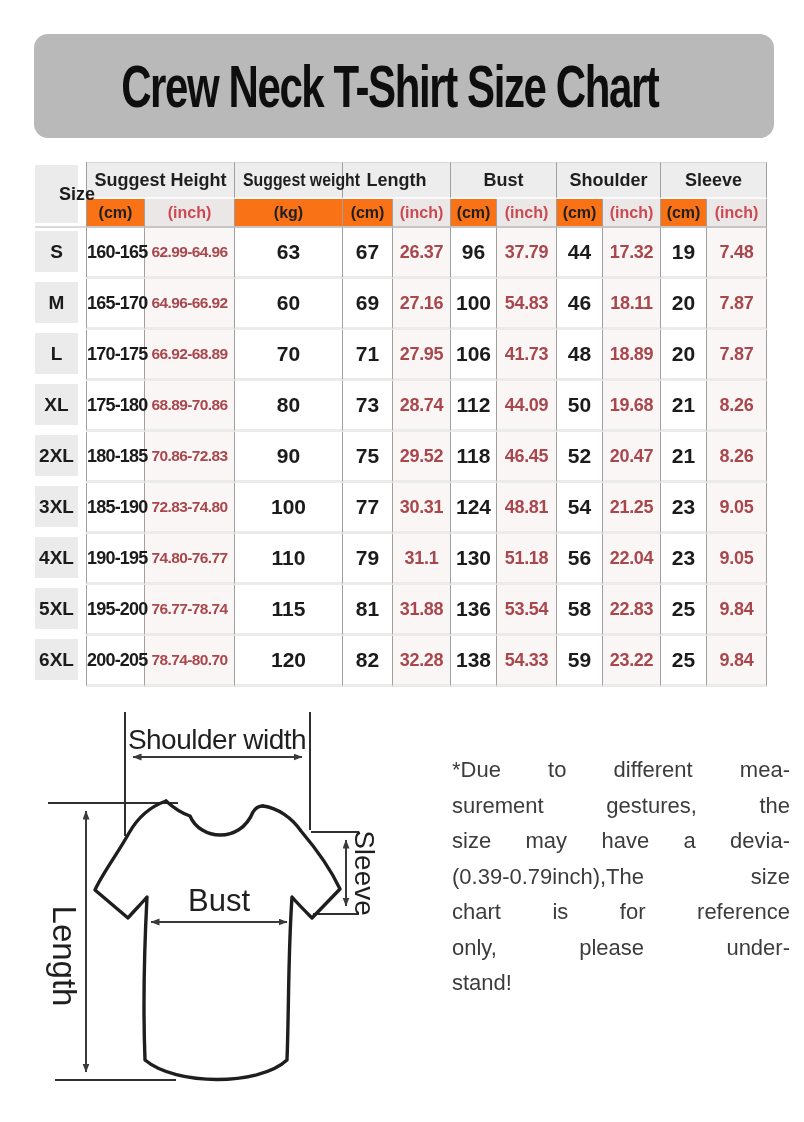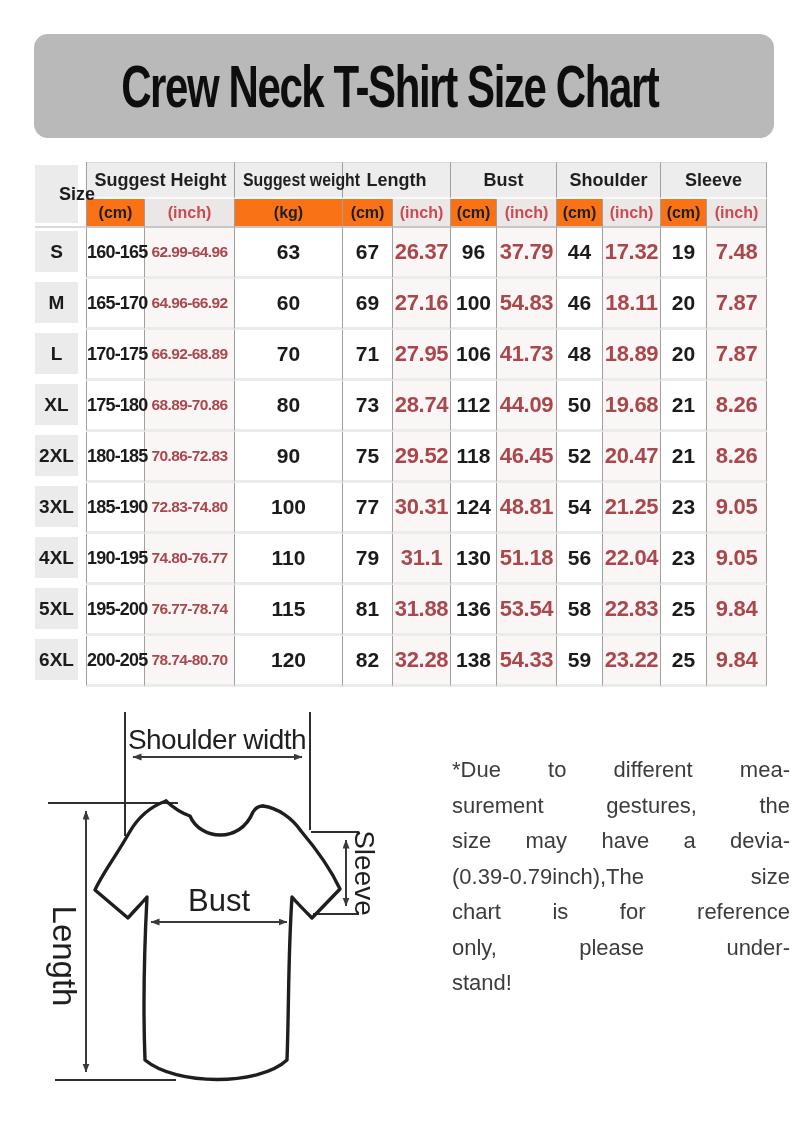--- a/index.html
+++ b/index.html
@@ -26,21 +26,21 @@
   th.size-h { background: #ffffff; border-top: none; border-bottom: 2px solid #d9d9d9; }
   .size-chip { display: flex; align-items: center; justify-content: center; height: 58px;
                margin: 3px 8px 3px 0; background: #ebebeb; font-size: 18px; font-weight: 700; color: #1b1b1b; padding-left: 41px; }
   .cond { display: inline-block; transform: scaleX(0.88); }
   tbody td { height: 51px; background: #ffffff; font-size: 21px; font-weight: 600; color: #1b1b1b;
              border-bottom: 3px solid #ebebeb; }
   tbody td.size { background: #ffffff; border-bottom: 3px solid #ffffff; }
   td.size .chip { display: flex; align-items: center; justify-content: center; height: 41px;
                   margin: 3px 8px 4px 0; background: #ebebeb; font-size: 19px; font-weight: 700; }
   td.rng  { font-size: 18px; letter-spacing: -0.8px; margin-top: 17px; }
-  td.red  { color: #a8474c; background: #fbf6f6; font-size: 22px; letter-spacing: -0.3px; }
+  td.red  { color: #a8474c; background: #fbf6f6; font-size: 18px; letter-spacing: -0.3px; }
   td.rngr { font-size: 15.5px; letter-spacing: -0.6px; }
 
   
   .diagram { position: absolute; left: 0; top: 700px; width: 450px; height: 422px; }
   .diagram text { fill: #1f1f1f; font-family: "Liberation Sans", "DejaVu Sans", sans-serif; }
 
   
   .disclaimer { position: absolute; left: 452px; top: 752px; width: 338px;
                 font-size: 22px; line-height: 35.5px; color: #3c3c3c; }
   .disclaimer .line { text-align: justify; text-align-last: justify; }

